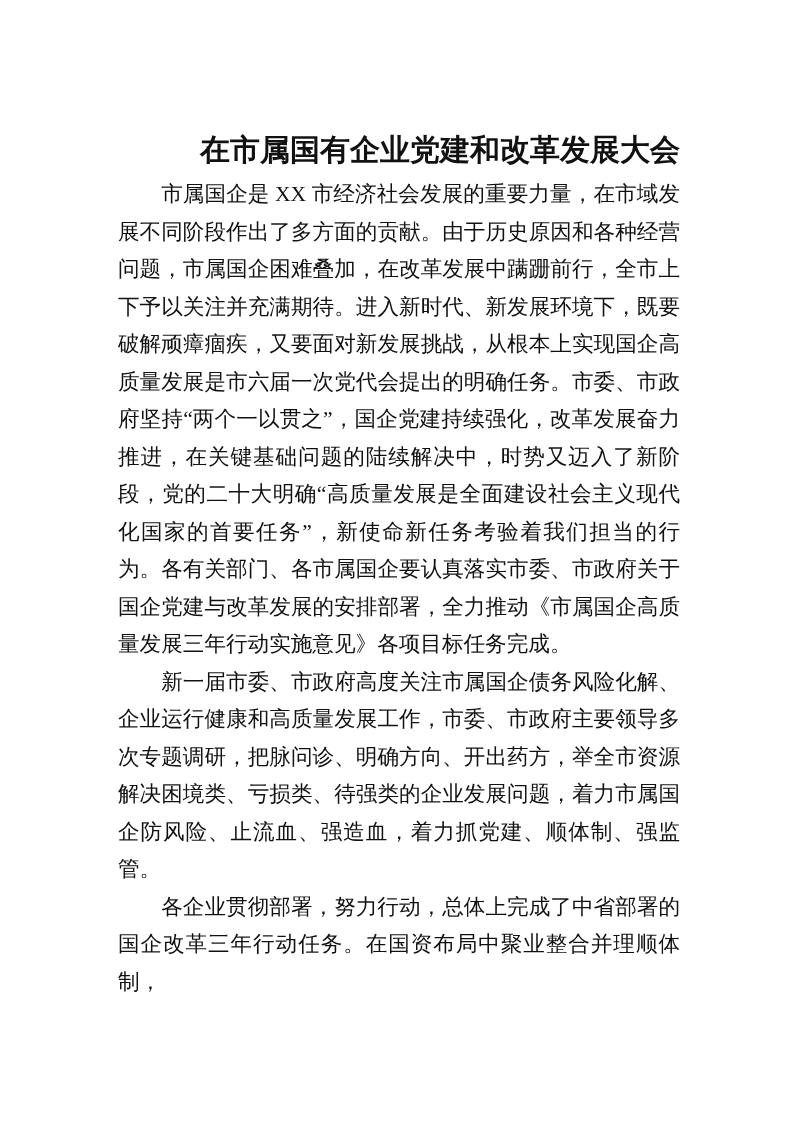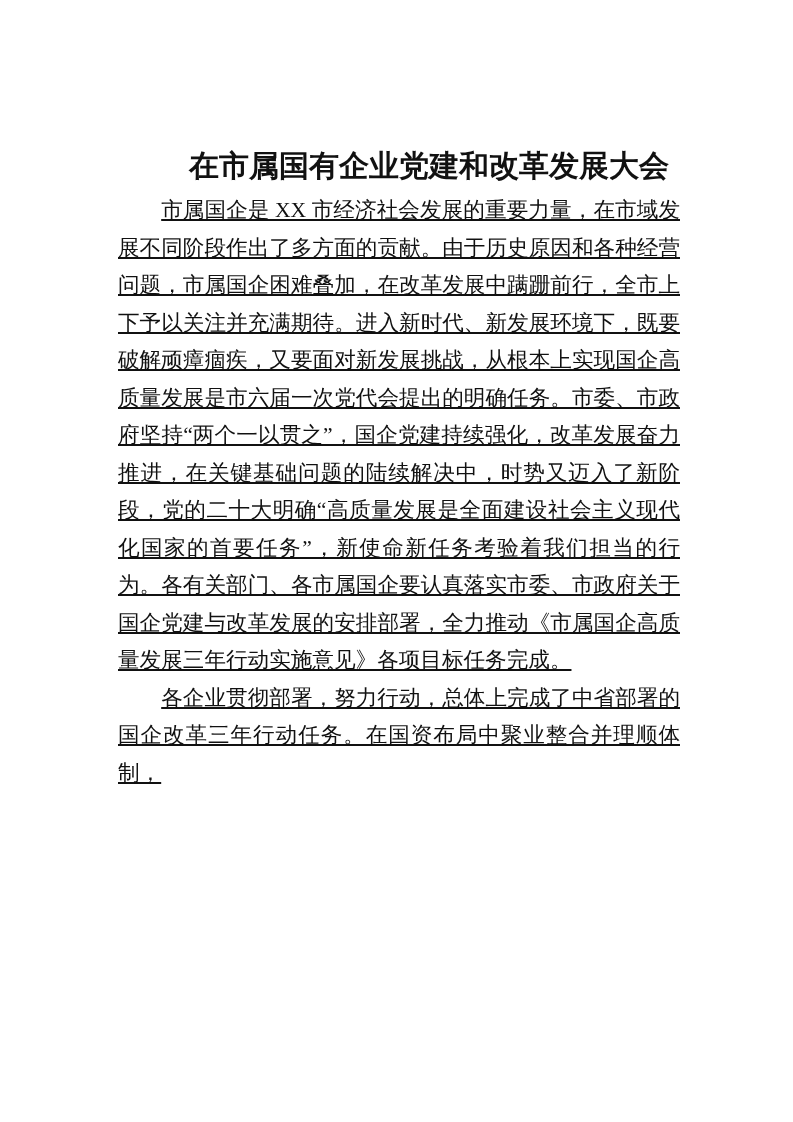--- a/index.html
+++ b/index.html
@@ -16,52 +16,51 @@
     color: #1a1a1a;
     padding: 130px 113px 0 118px;
     overflow: hidden;
     font-family: "Liberation Serif", serif;
   }
   .doc-title {
     font-family: "Liberation Sans", sans-serif;
     font-weight: 700;
     font-size: 30px;
     line-height: 40px;
-    text-align: center;
+    text-align: right;
     color: #111111;
-    margin-top: 16px;
   }
   .title-line-1 {
     
     padding-left: 60px;
   }
   .doc-body {
     margin-top: 6px;
     font-size: 21.6px;
     line-height: 37.5px;
     text-align: justify;
     word-break: break-all;
     color: #111111;
   }
   .doc-body p {
     margin: 0;
     text-indent: 2em;
-    text-decoration: underline;
   }
   .section-heading {
     font-weight: normal;
   }
 </style>
 </head>
 <body>
 
 <div class="page">
 
   <div class="doc-title">
     <div class="title-line-1">在市属国有企业党建和改革发展大会</div>
   </div>
 
   <div class="doc-body">
     <p>市属国企是 XX 市经济社会发展的重要力量，在市域发展不同阶段作出了多方面的贡献。由于历史原因和各种经营问题，市属国企困难叠加，在改革发展中蹒跚前行，全市上下予以关注并充满期待。进入新时代、新发展环境下，既要破解顽瘴痼疾，又要面对新发展挑战，从根本上实现国企高质量发展是市六届一次党代会提出的明确任务。市委、市政府坚持“两个一以贯之”，国企党建持续强化，改革发展奋力推进，在关键基础问题的陆续解决中，时势又迈入了新阶段，党的二十大明确“高质量发展是全面建设社会主义现代化国家的首要任务”，新使命新任务考验着我们担当的行为。各有关部门、各市属国企要认真落实市委、市政府关于国企党建与改革发展的安排部署，全力推动《市属国企高质量发展三年行动实施意见》各项目标任务完成。</p>
+    <p>新一届市委、市政府高度关注市属国企债务风险化解、企业运行健康和高质量发展工作，市委、市政府主要领导多次专题调研，把脉问诊、明确方向、开出药方，举全市资源解决困境类、亏损类、待强类的企业发展问题，着力市属国企防风险、止流血、强造血，着力抓党建、顺体制、强监管。</p>
     <p>各企业贯彻部署，努力行动，总体上完成了中省部署的国企改革三年行动任务。在国资布局中聚业整合并理顺体制，</p>
   </div>
 
 </div>
 
 </body></html>

